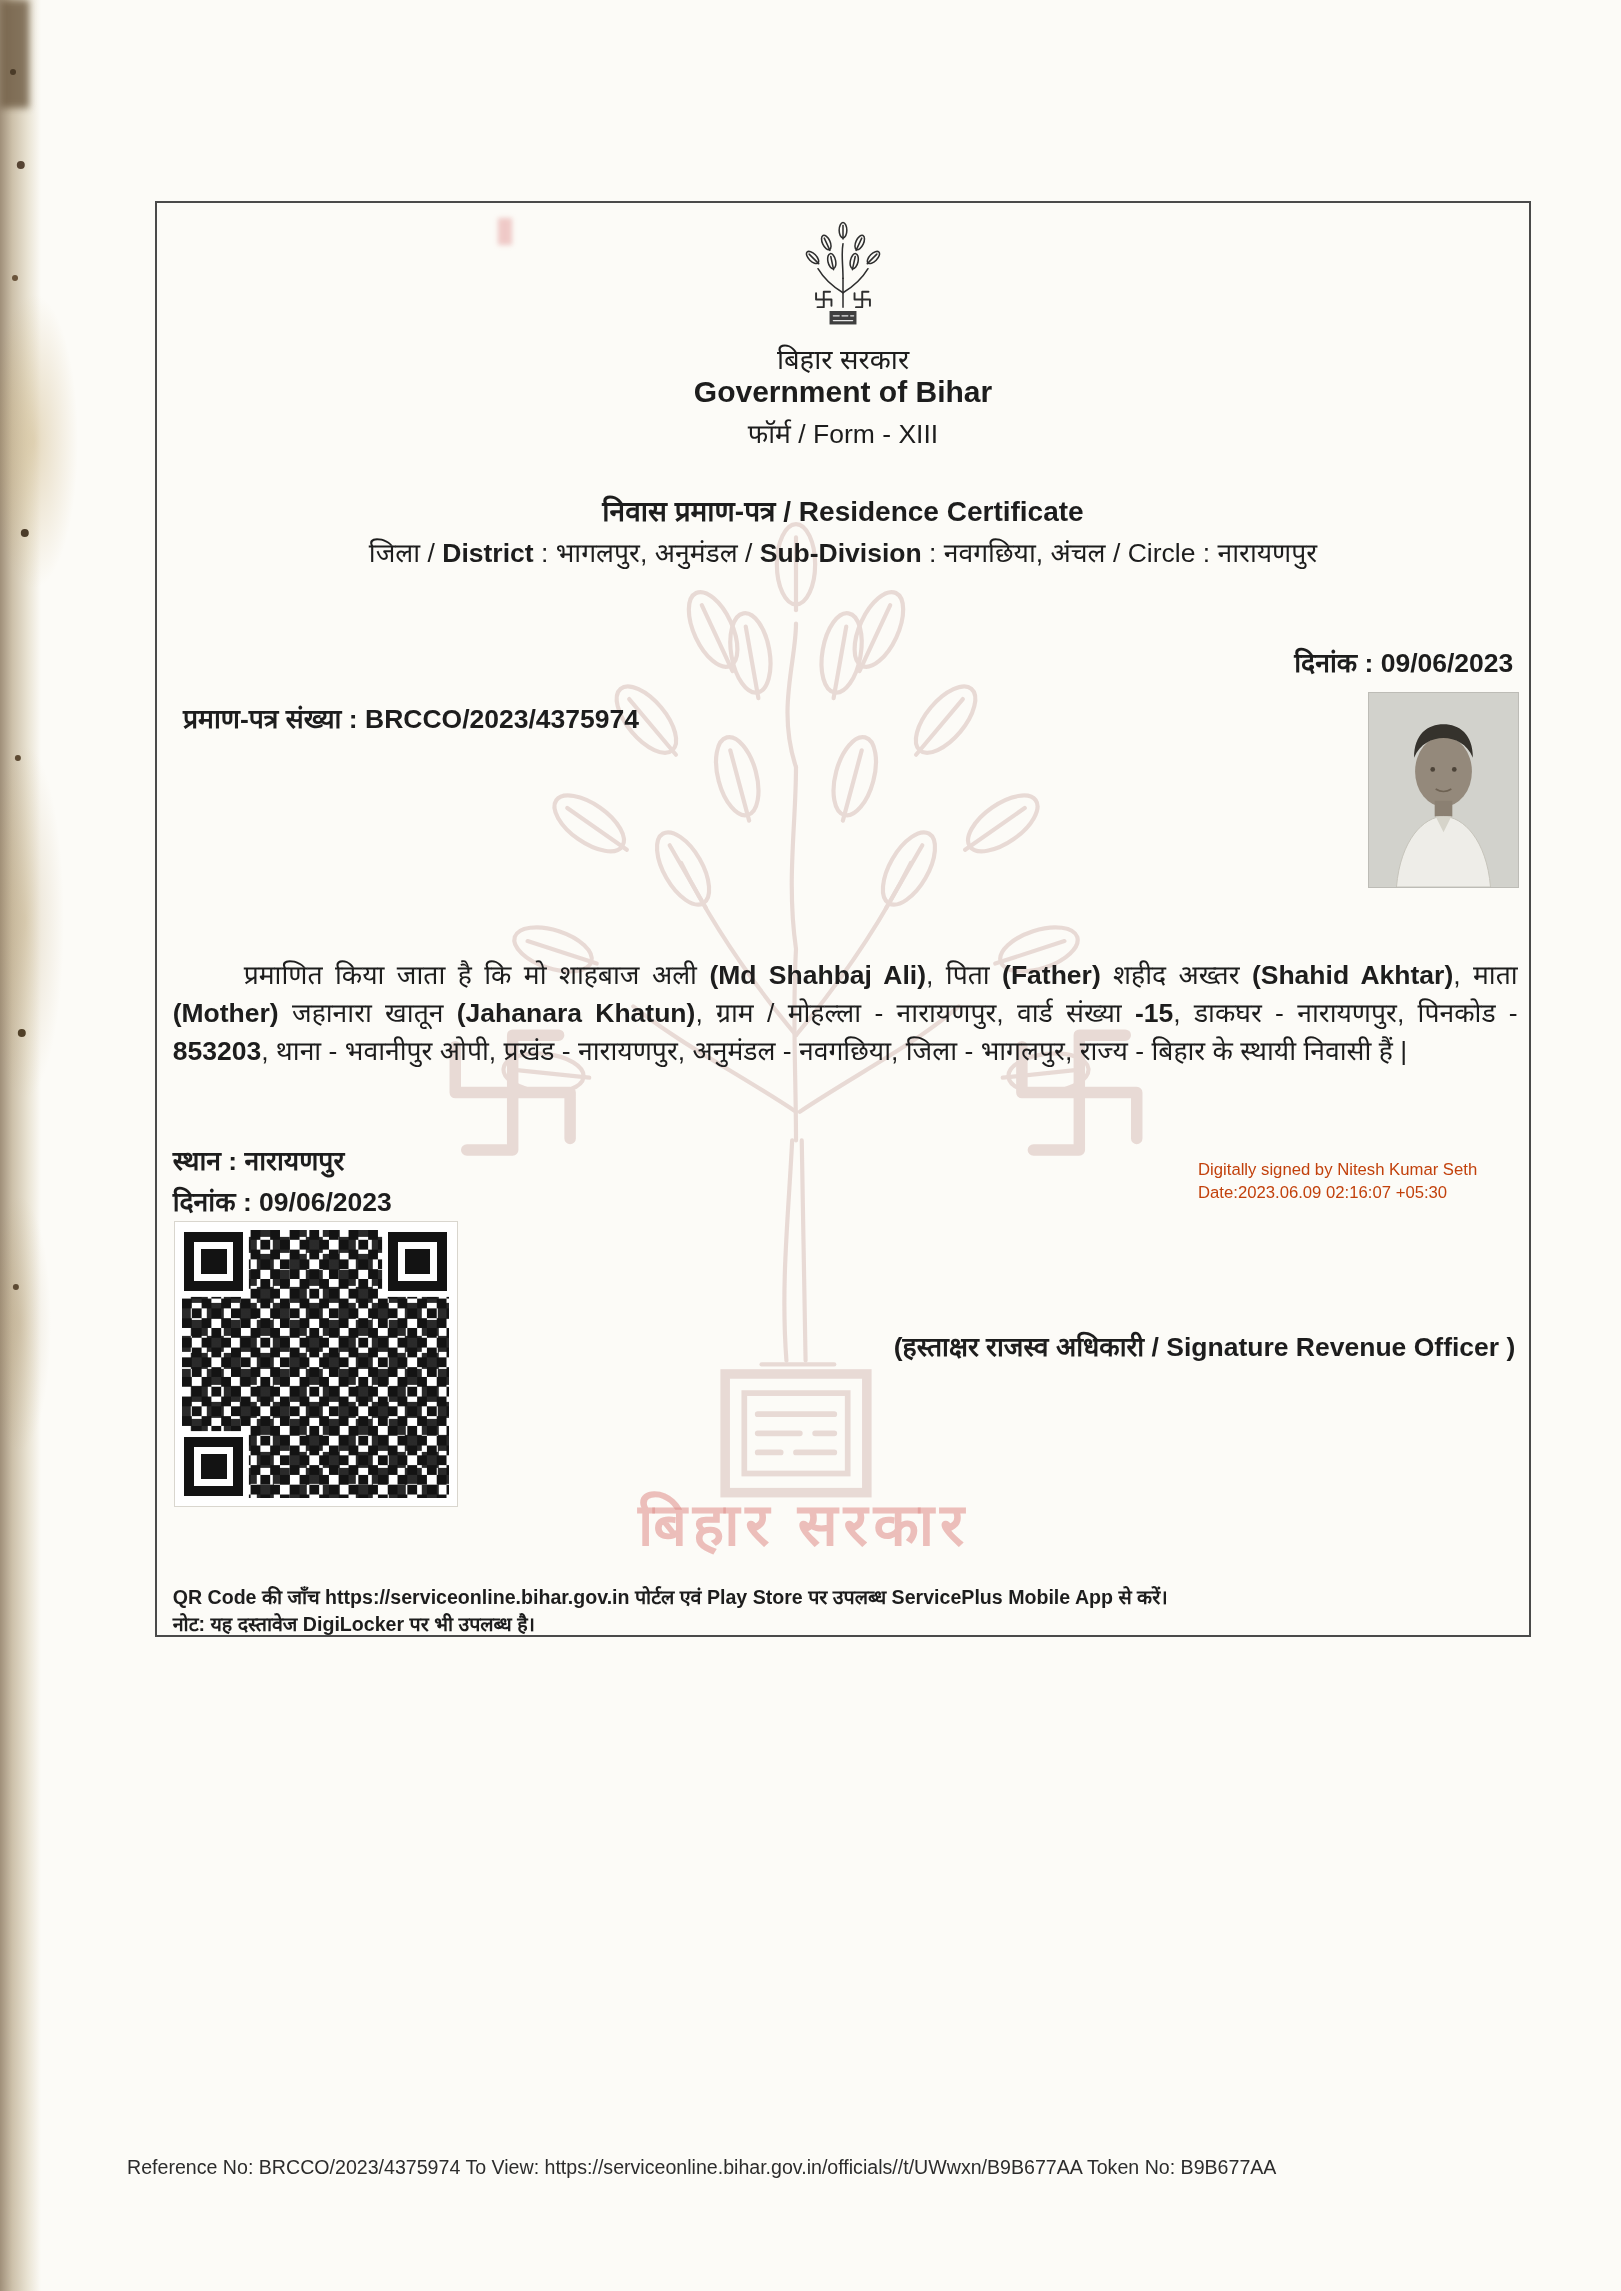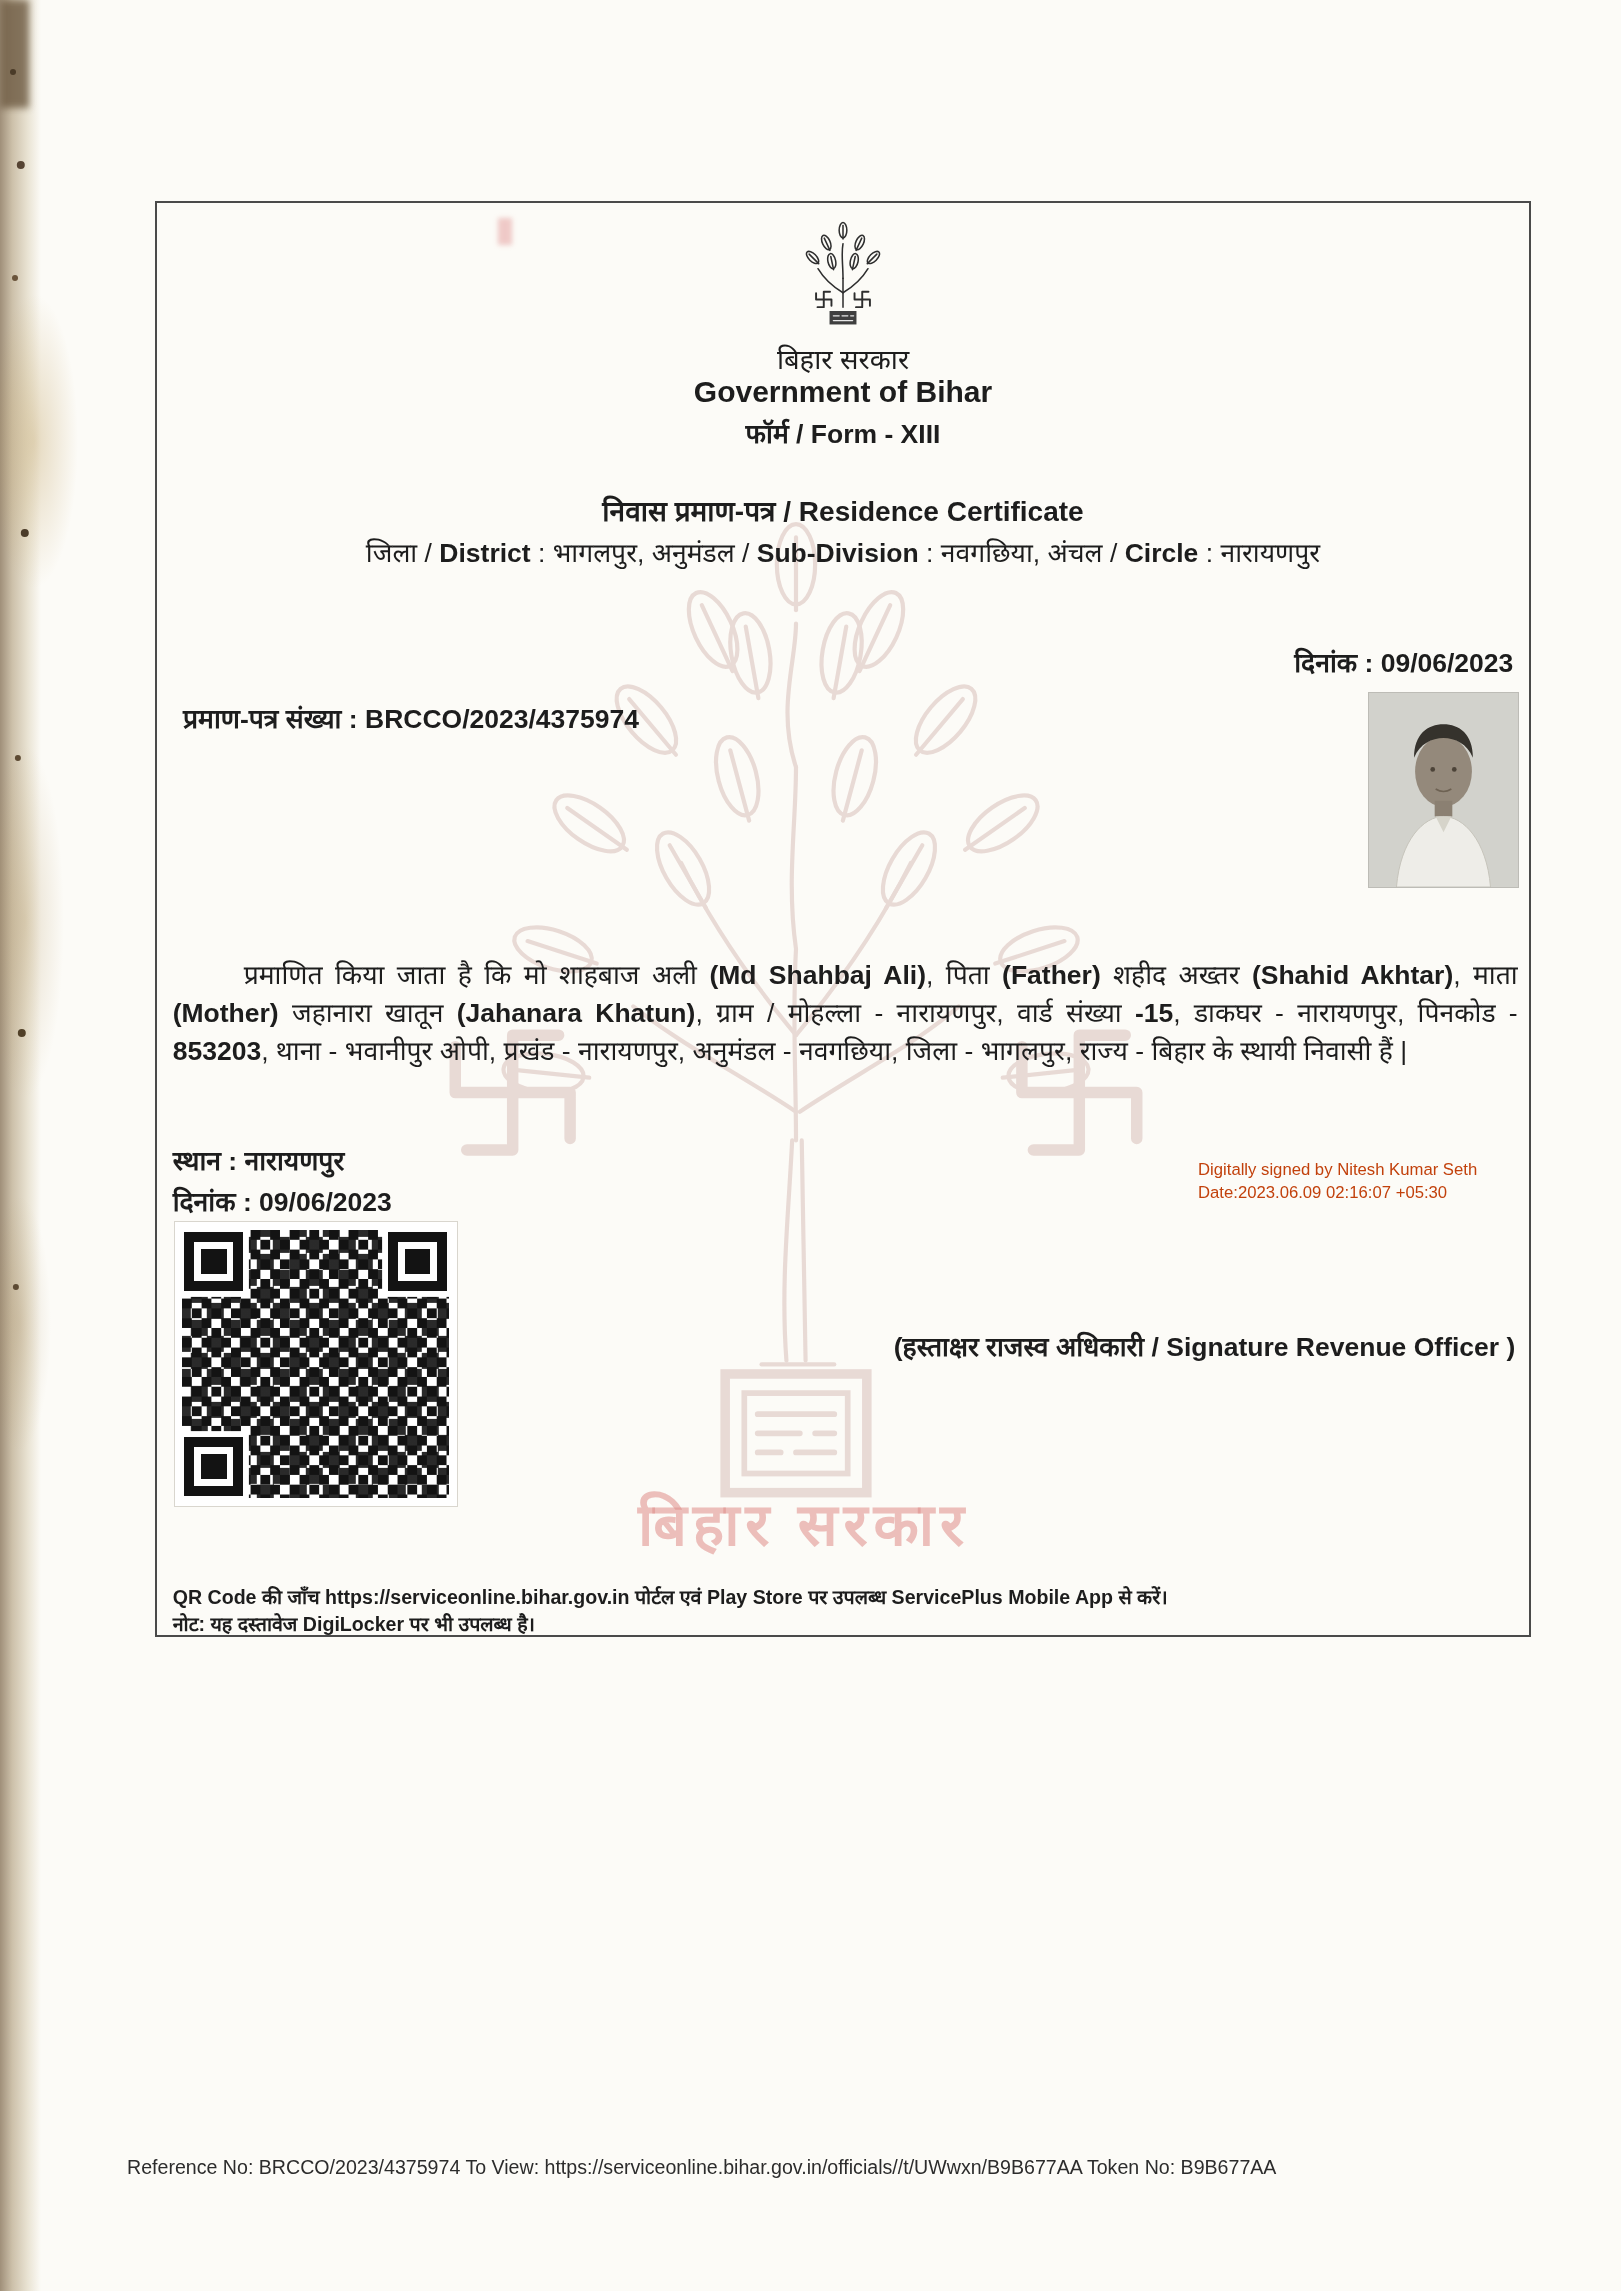--- a/index.html
+++ b/index.html
@@ -29,21 +29,21 @@
   .smudge { left:498px; top:218px; width:13.7px; height:27.4px; background:rgba(214,110,110,.35); filter:blur(2.9px); }
 
   
   .cert-box { left:155px; top:201px; width:1376px; height:1436px; border:2px solid #4a4a4a; }
   .cert-box .center { left:0; width:1372px; text-align:center; }
 
   .emblem { left:628px; top:7.8px; width:116px; height:125px; }
 
   .t-hindi    { top:137px; font-size:27.4px; font-weight:500; }
   .t-eng      { top:172px; font-size:30px; font-weight:700; }
-  .t-form     { top:212px; font-size:26.5px; font-weight:700; }
+  .t-form     { top:212px; font-size:26.5px; font-weight:400; }
   .t-title    { top:288px; font-size:28px; font-weight:700; }
   .t-district { top:331px; font-size:26.5px; font-weight:500; }
 
   .m-certno { left:26px;  top:449px; font-size:26.5px; font-weight:600;margin-top:48px; }
   .m-date   { right:15.7px; top:441px; font-size:26.5px; font-weight:600; text-align:right; }
 
   .photo { left:1212px; top:490px; width:149px; height:194px; background:#d8d7d2; box-shadow:0 0 0 1px #bdbcb6; }
 
   .para { left:15.7px; top:753px; width:1345px; font-size:26.5px; line-height:38px;
           text-align:justify; text-indent:71px; font-weight:500; }
@@ -168,21 +168,21 @@
       <use href="#eswas" transform="translate(40,92)"></use>
       <use href="#eswas" transform="translate(80,92)"></use>
       <rect x="46" y="104" width="28" height="14" fill="#3f3f3f" stroke="none"></rect>
       <path d="M50,109 h6 M59,109 h6 M68,109 h3 M50,114 h20" stroke="#e8e8e8" stroke-width="1.4"></path>
     </svg>
 
     <div class="abs center t-hindi">बिहार सरकार</div>
     <div class="abs center t-eng">Government of Bihar</div>
     <div class="abs center t-form">फॉर्म / Form - XIII</div>
     <div class="abs center t-title">निवास प्रमाण-पत्र / Residence Certificate</div>
-    <div class="abs center t-district"><span>जिला / </span><span style="font-weight: 700;">District</span><span> : भागलपुर, अनुमंडल / </span><span style="font-weight: 700;">Sub-Division</span><span> : नवगछिया, अंचल / </span><span style="font-weight: 700;">Circle</span><span> : नारायणपुर</span></div>
+    <div class="abs center t-district"><span>जिला / </span><span style="font-weight: 700;">District</span><span> : भागलपुर, अनुमंडल / </span><span style="font-weight: 700;">Sub-Division</span><span> : नवगछिया, अंचल / </span><span style="font-weight: 400;">Circle</span><span> : नारायणपुर</span></div>
 
     <div class="abs m-certno"><span>प्रमाण-पत्र संख्या : </span><span style="font-weight: 700;">BRCCO/2023/4375974</span></div>
     <div class="abs m-date"><span>दिनांक : </span><span style="font-weight: 700;">09/06/2023</span></div>
 
     <div class="abs photo">
       <svg width="149" height="194" viewBox="0 0 152 198">
         <rect width="152" height="198" fill="#d8d7d2"></rect>
         <rect width="152" height="198" fill="#c9c8c2" opacity="0.35"></rect>
         <ellipse cx="76" cy="80" rx="29" ry="36" fill="#94897b"></ellipse>
         <path d="M46,66 C46,42 60,32 76,32 C92,32 106,42 106,66 C100,52 88,46 76,46 C64,46 52,52 46,66 Z" fill="#35322c"></path>

